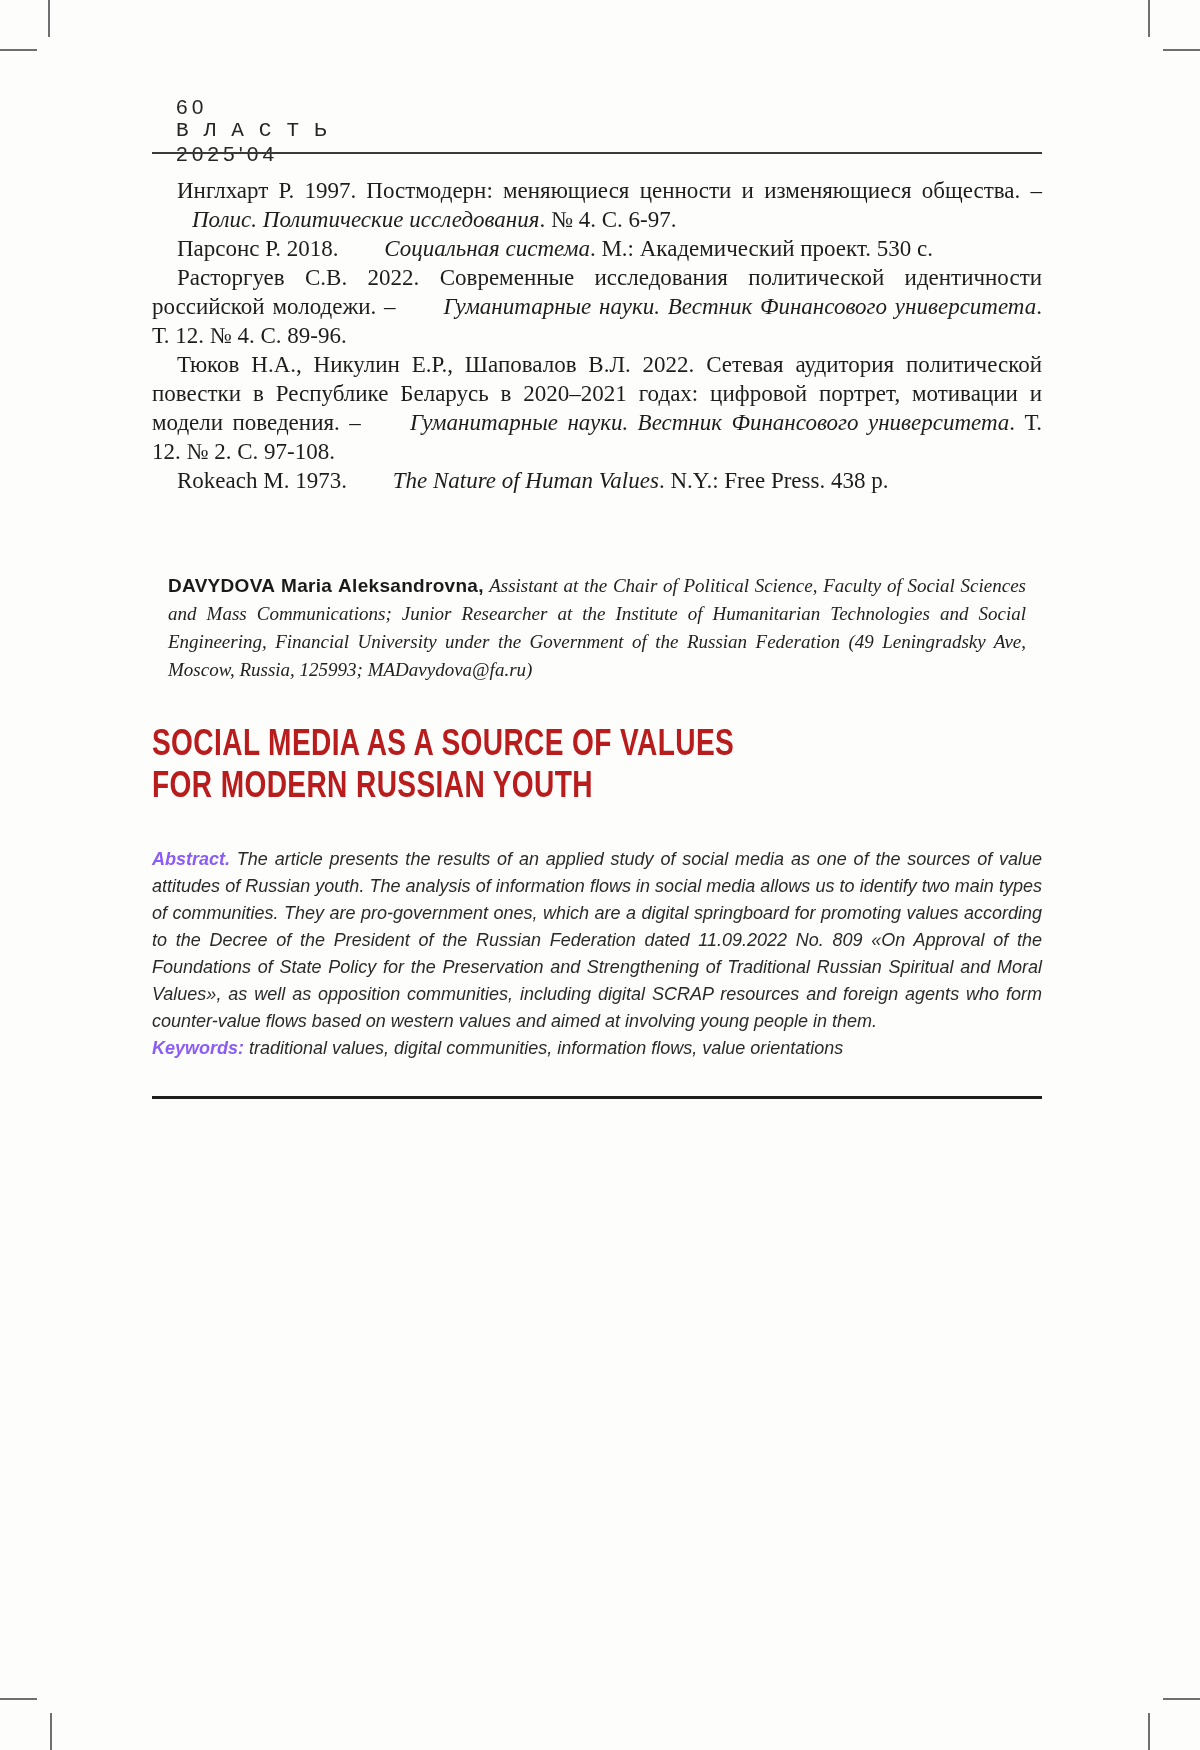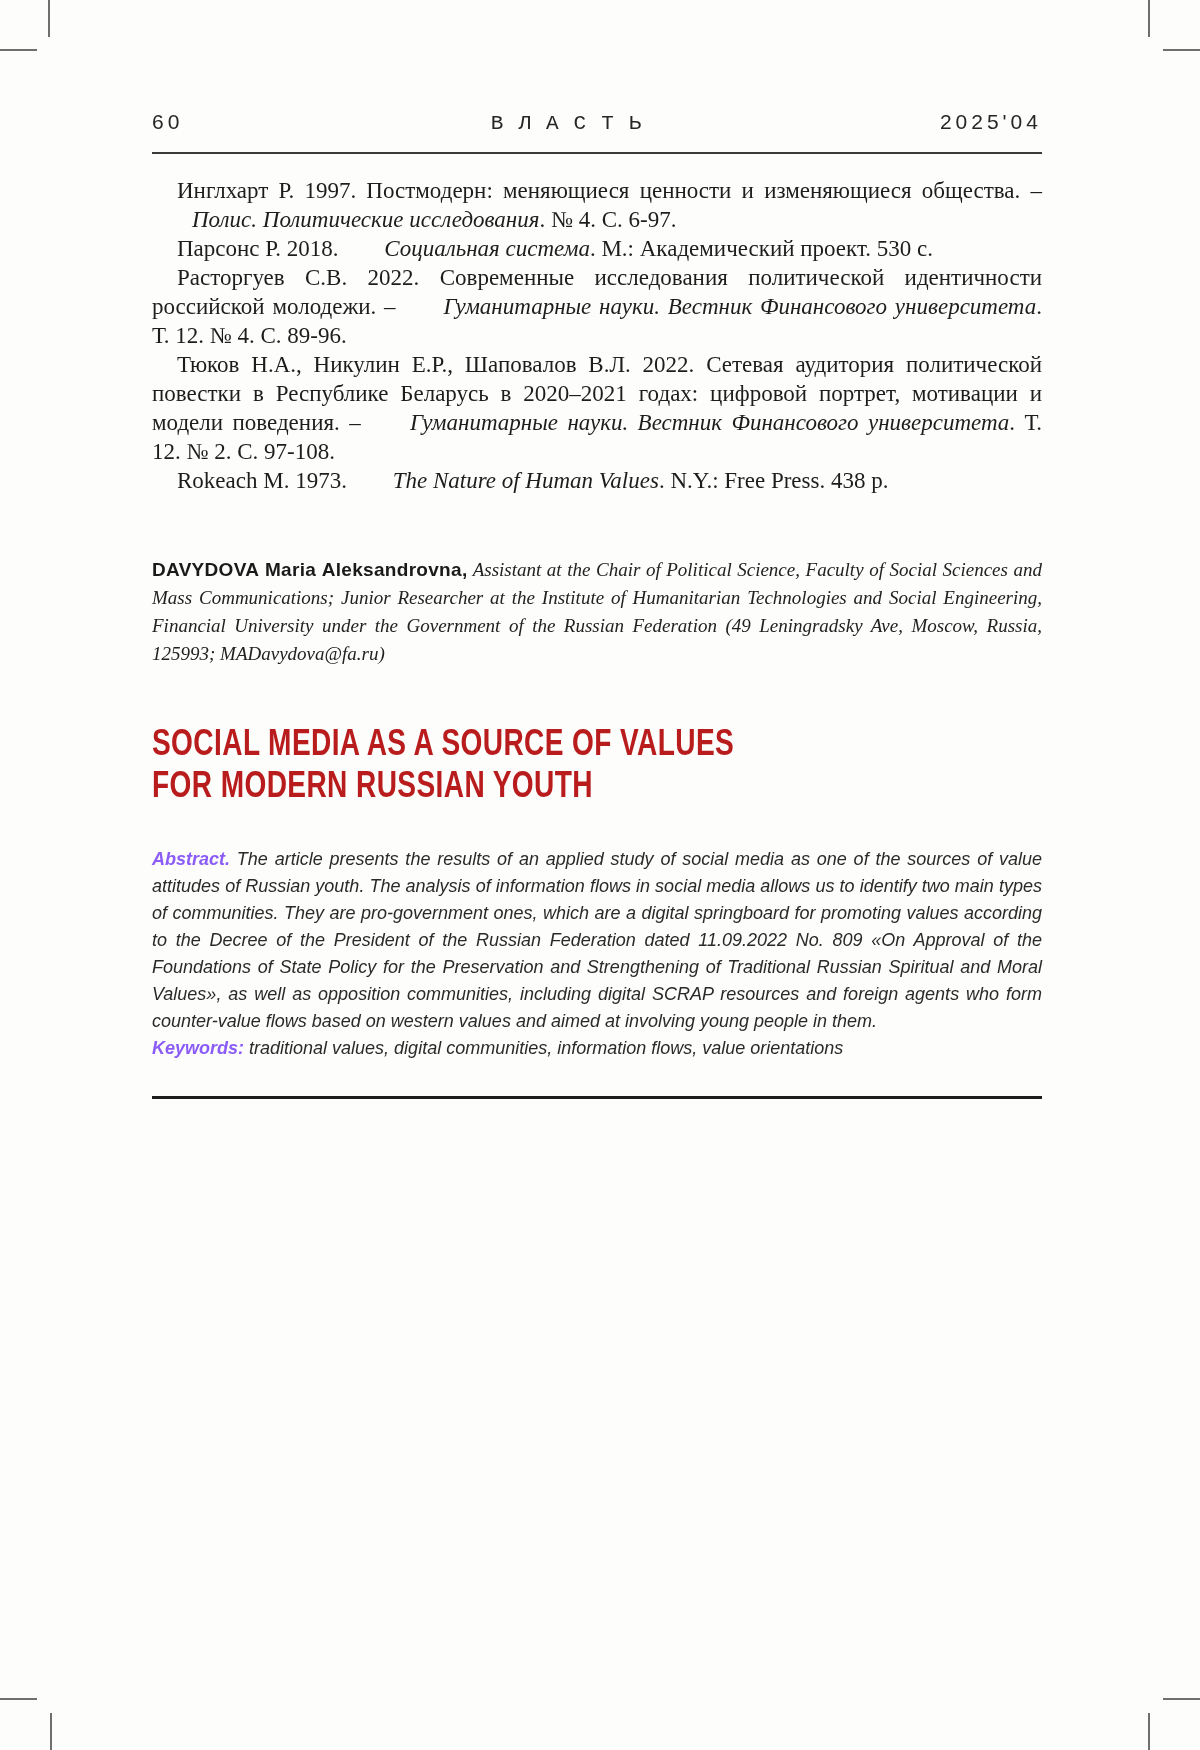--- a/index.html
+++ b/index.html
@@ -9,37 +9,37 @@
     font-family:"Liberation Serif", serif;
     overflow:hidden;
   }
   .crop{position:absolute;background:#6f6f6f;}
   .crop.v{width:2px;height:37px;}
   .crop.h{height:2px;width:37px;}
 
   .col{position:absolute;left:152px;width:890px;}
 
   
-  .hdr{top:110px;display:flex;justify-content:space-between;align-items:baseline;
-       font-family:"Liberation Sans", sans-serif;font-size:21px;color:#262626;}
+  .hdr{top:95px;display:flex;justify-content:space-between;align-items:baseline;
+       font-family:"Liberation Sans", sans-serif;font-size:21px;color:#262626;flex-direction:column;}
   .hdr .pageno{letter-spacing:4px;}
   .hdr .journal{letter-spacing:15px;margin-left:24px;font-family:Liberation Mono, monospace;}
   .hdr .issue{letter-spacing:4px;}
   .rule-top{top:152px;height:2px;background:#3a3a3a;}
   .rule-bottom{top:1096px;height:3px;background:#1e1e1e;}
 
   
   .refs{top:176px;}
   .ref{margin:0;text-indent:25px;text-align:justify;
        font-size:23px;line-height:29px;color:#1d1d1d;}
   .ref .it{font-style:italic;margin-left:40px;}
 
   
   .author{top:556px;}
-  .author p{margin:0;text-align:justify;font-style:italic;
+  .author p{margin:16px;text-align:justify;font-style:italic;
             font-size:19px;line-height:28px;color:#222;}
   .author .name{font-family:"Liberation Sans", sans-serif;font-style:normal;
                 font-weight:700;letter-spacing:0.3px;color:#1a1a1a;}
 
   
   .title{top:722px;color:#b91c1c;}
   .title-line{font-family:"Liberation Sans", sans-serif;font-weight:700;
               font-size:36px;line-height:42px;white-space:nowrap;
               transform:scaleX(0.78);transform-origin:0 50%;letter-spacing:0.5px;}
 

